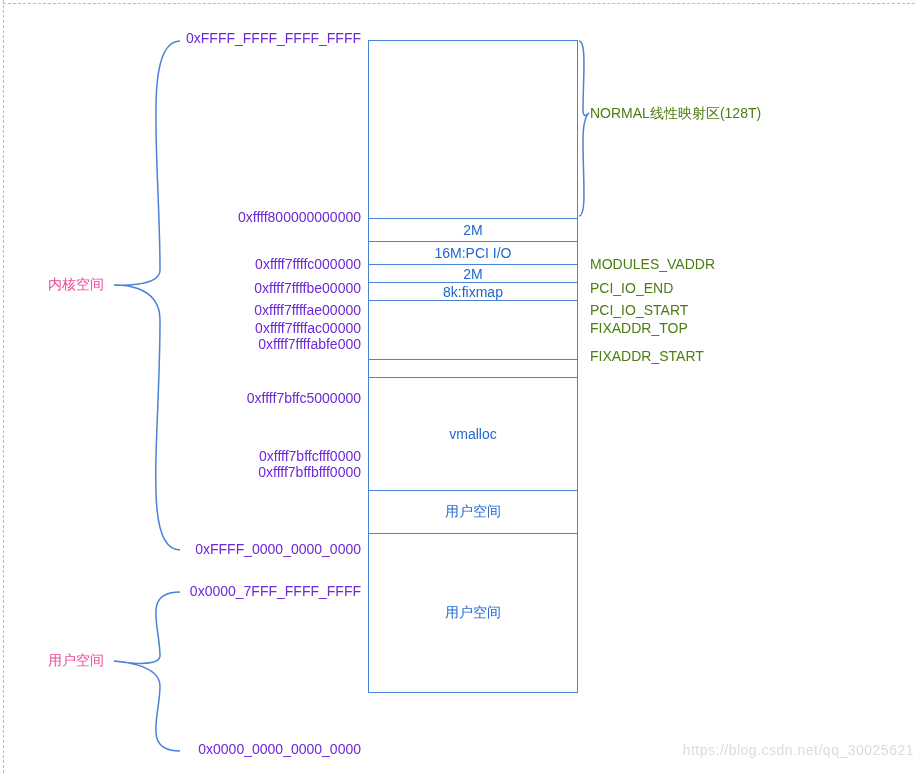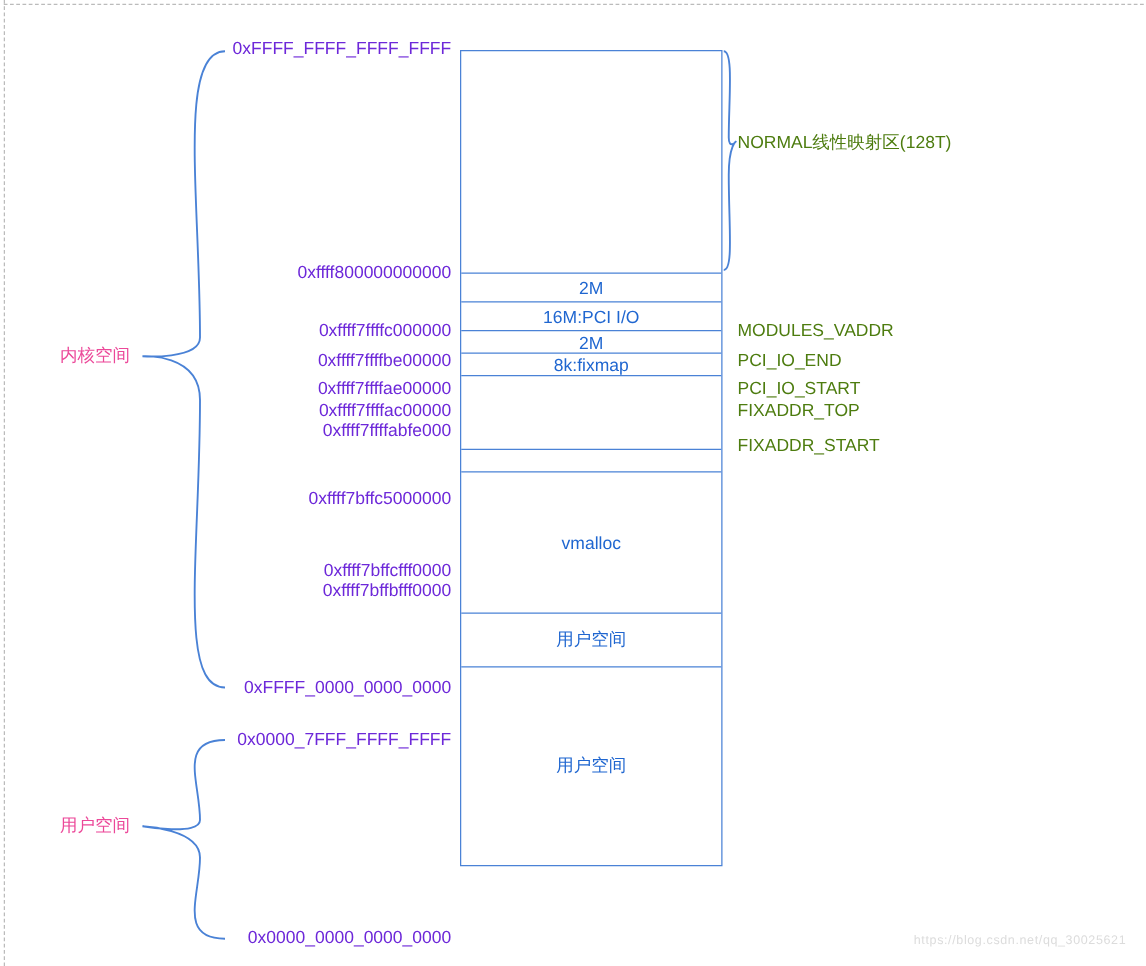--- a/index.html
+++ b/index.html
@@ -71,24 +71,24 @@
   svg.brace path { stroke: #4a82d6; stroke-width: 1.5; fill: none; }
 
   .space-lbl {
     position: absolute;
     color: #ec4899;
     white-space: nowrap;
   }
 
   .watermark {
     position: absolute;
-    right: 16px;
+    right: 3px;
     bottom: 15px;
     color: #dcdcdc;
-    font-size: 10px;
+    font-size: 14px;
     letter-spacing: 0.5px;
     pointer-events: none;
   }
 </style>
 </head>
 <body>
 
 <div class="page">
   <div class="dash-border"></div>
   <div class="dash-top"></div>

